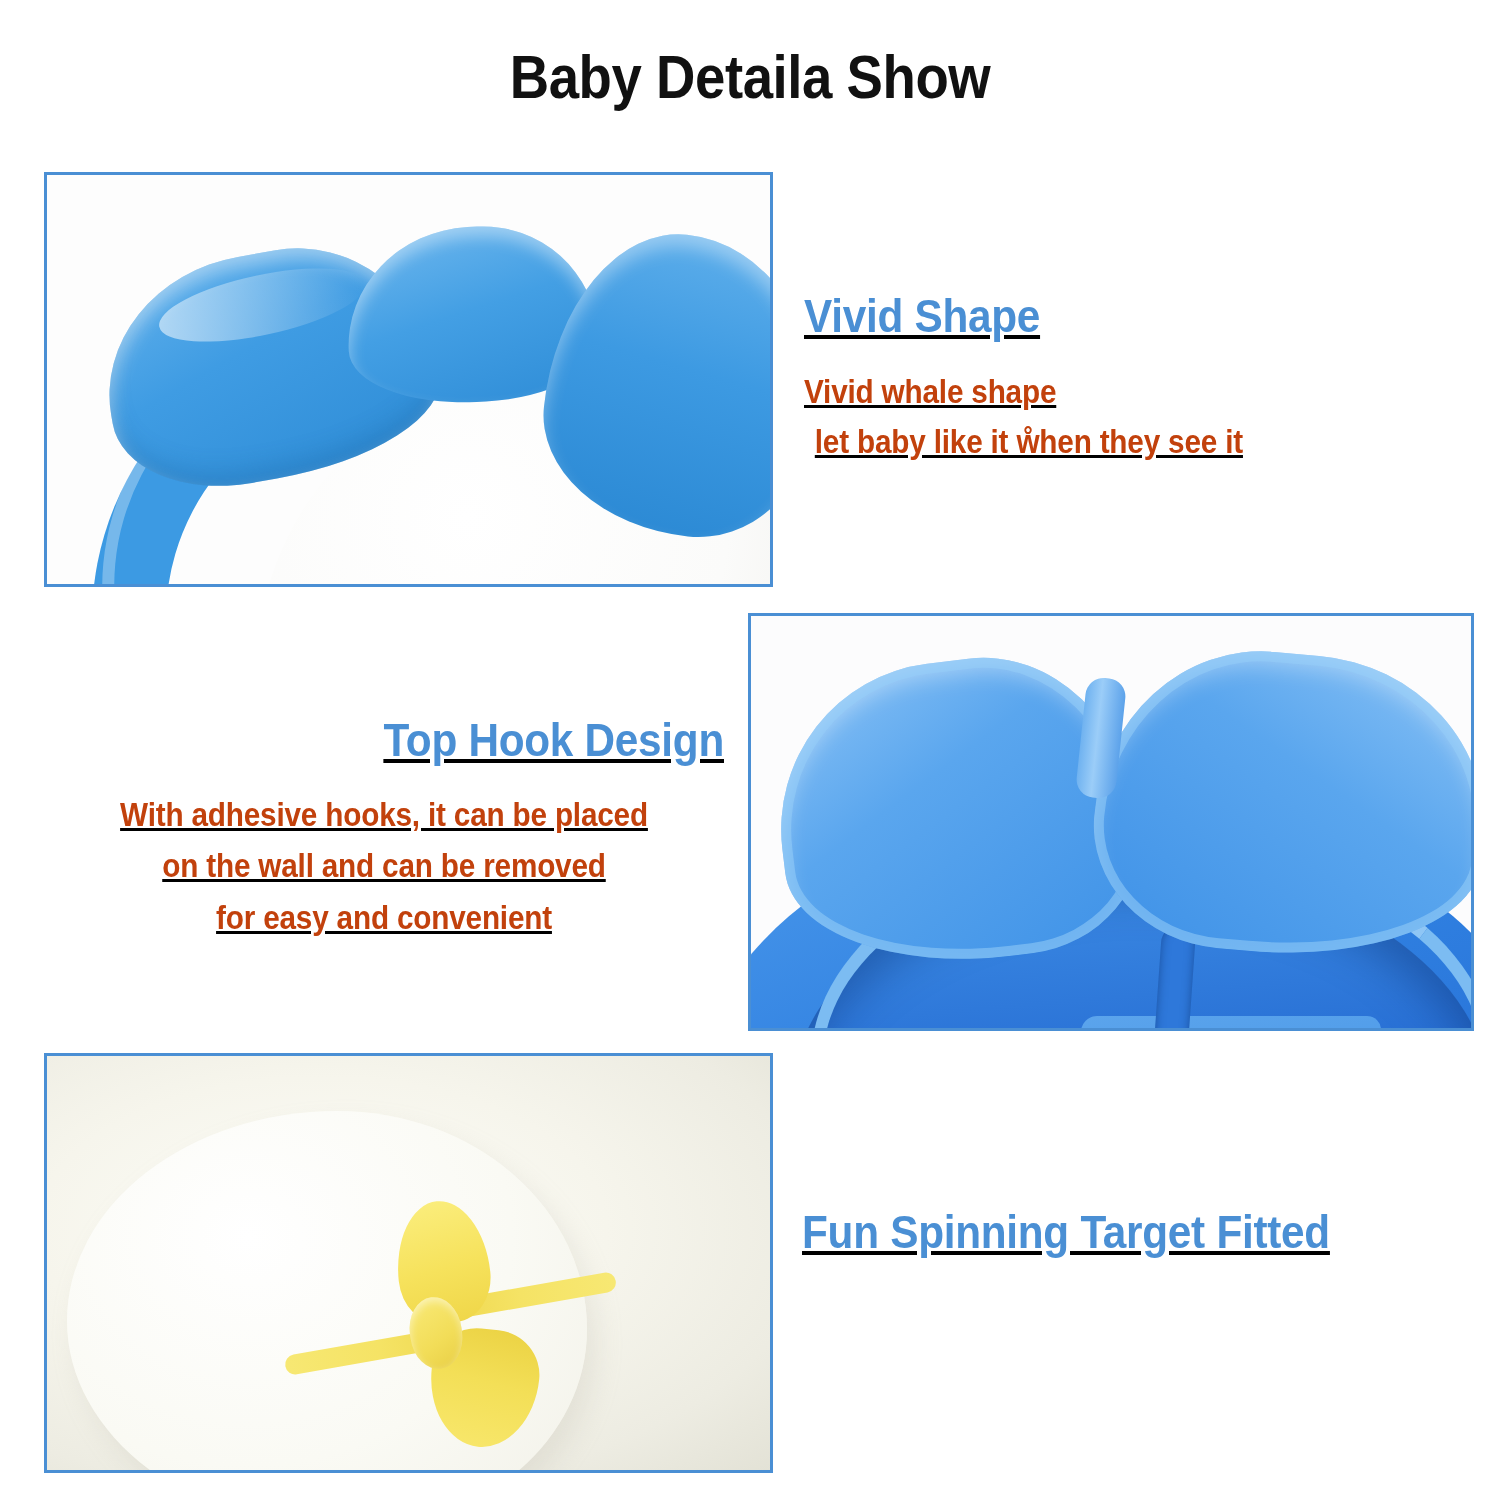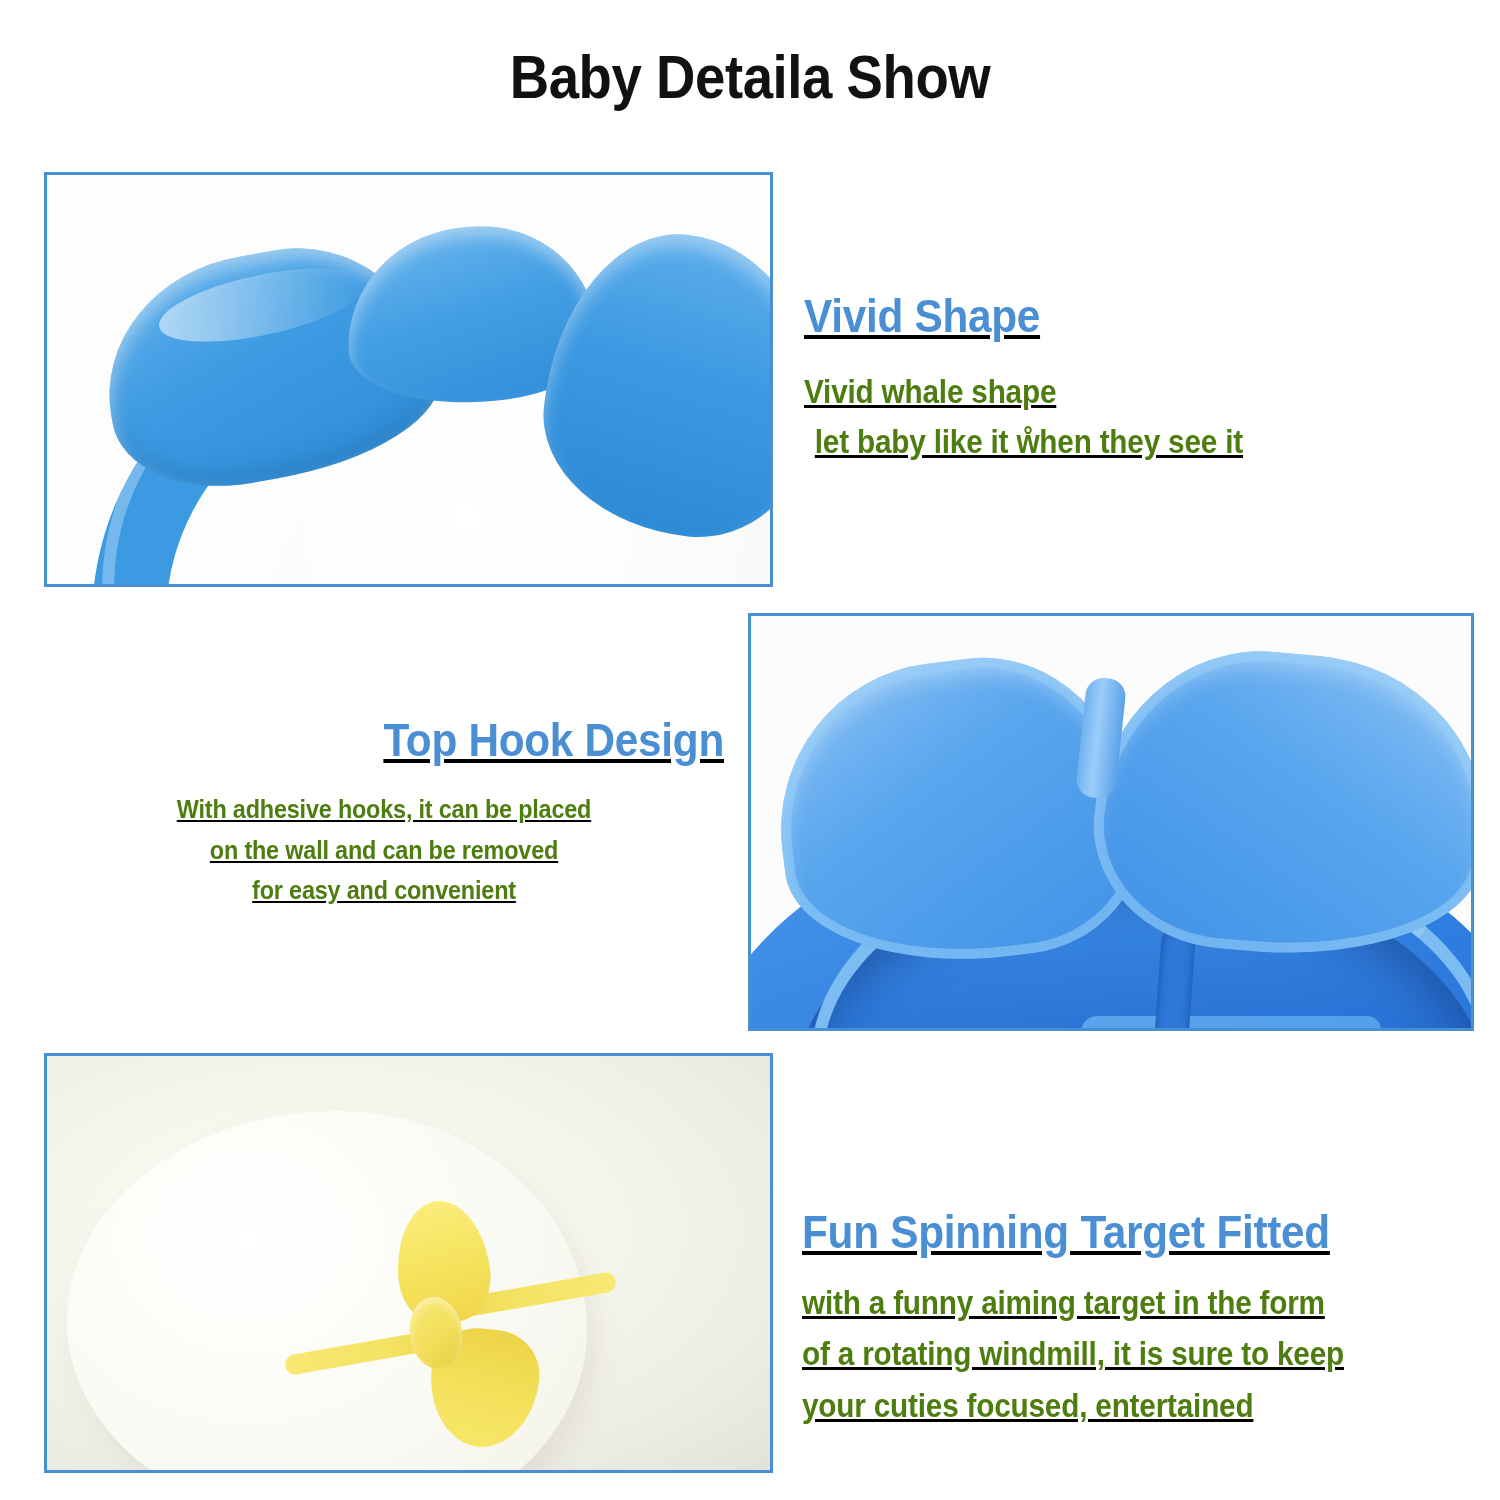--- a/index.html
+++ b/index.html
@@ -257,40 +257,40 @@
     font-family: "Liberation Sans", sans-serif;
     font-weight: bold;
     color: #4A8FD4;
     letter-spacing: -0.3px;
     transform: scaleX(0.9);
     white-space: nowrap;
   }
   .feature-body {
     font-family: "Liberation Sans", sans-serif;
     font-weight: bold;
-    color: #4d7c0f;
+    color: #c2410c;
     letter-spacing: -0.2px;
   }
   .feature-body .line { white-space: nowrap; transform: scaleX(0.9); }
 
   
   #block-1 { left: 804px; top: 292px; width: 660px; }
   #block-1 .feature-heading { font-size: 47px; line-height: 1.0; transform-origin: left center; }
   #block-1 .feature-body { margin-top: 28px; font-size: 33px; line-height: 1.52; }
   #block-1 .feature-body .line { transform-origin: left center; }
   #block-1 .feature-body .line.indent { padding-left: 12px; }
 
   
   #block-2 { left: 44px; top: 716px; width: 680px; text-align: center; }
   #block-2 .feature-heading {
     font-size: 47px; line-height: 1.0;
     text-align: right; display: block;
     transform-origin: right center;
   }
-  #block-2 .feature-body { margin-top: 26px; font-size: 26px; line-height: 1.56; }
+  #block-2 .feature-body { margin-top: 26px; font-size: 33px; line-height: 1.56; }
   #block-2 .feature-body .line { transform-origin: center center; display: block; }
 
   
   #block-3 { left: 802px; top: 1208px; width: 690px; }
   #block-3 .feature-heading { font-size: 47px; line-height: 1.0; transform-origin: left center; }
   #block-3 .feature-body { margin-top: 22px; font-size: 33px; line-height: 1.56; }
   #block-3 .feature-body .line { transform-origin: left center; }
 </style>
 </head>
 <body>
@@ -351,18 +351,13 @@
       <div class="p3-arm-right"></div>
       <div class="p3-blade-top"></div>
       <div class="p3-blade-bottom"></div>
       <div class="p3-hub"></div>
     </div>
   </div>
 </div>
 
 <div class="text-block" id="block-3">
   <div class="feature-heading">Fun Spinning Target Fitted</div>
-  <div class="feature-body">
-    <div class="line">with a funny aiming target in the form</div>
-    <div class="line">of a rotating windmill, it is sure to keep</div>
-    <div class="line">your cuties focused, entertained</div>
-  </div>
 </div>
 
 </body></html>

